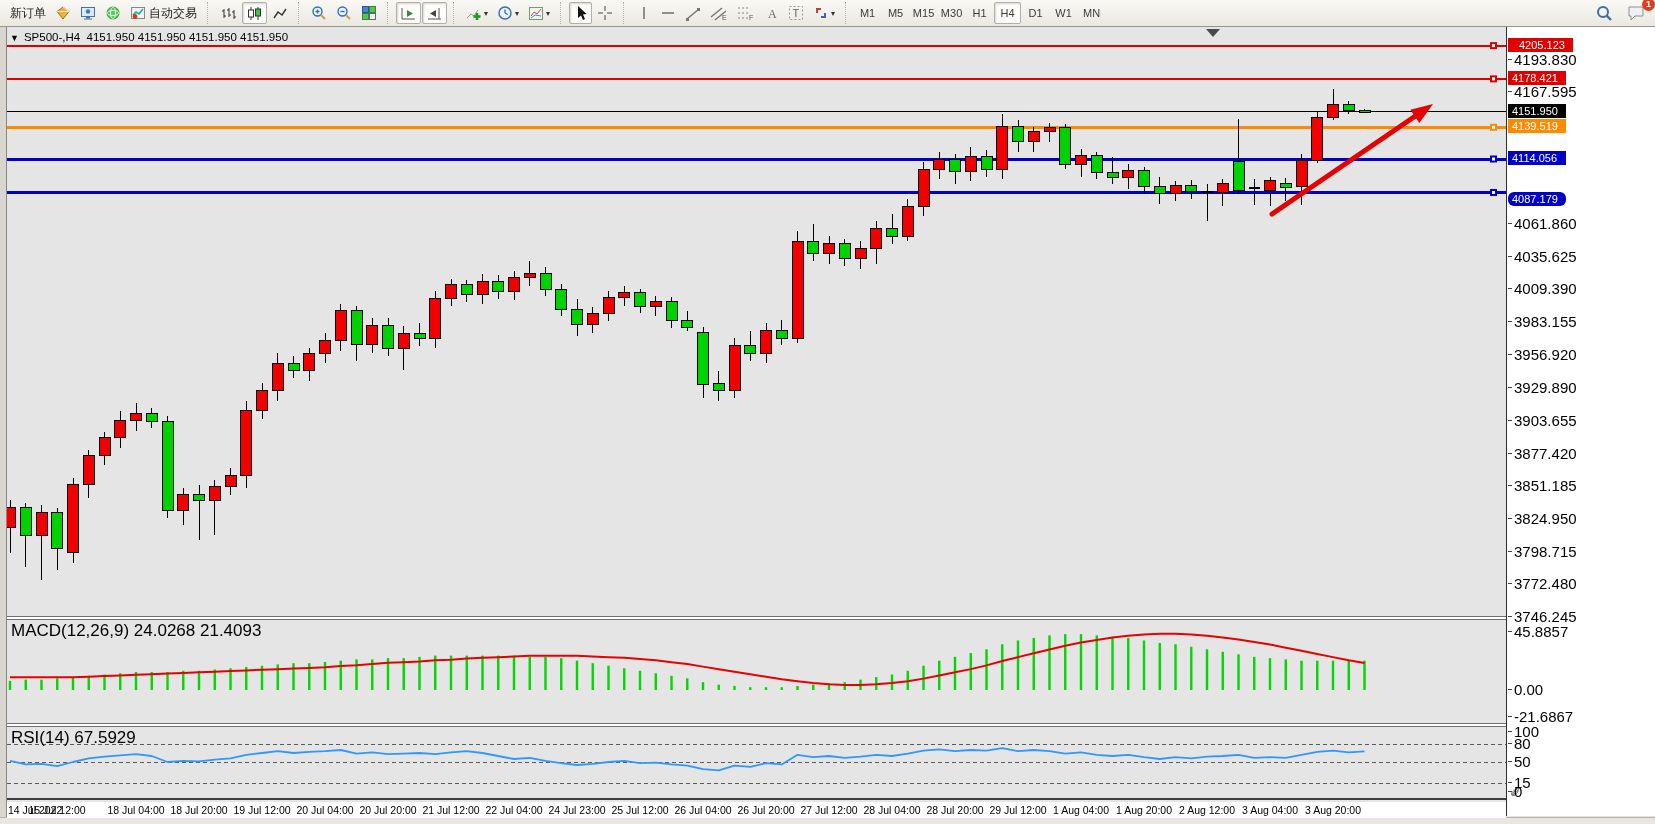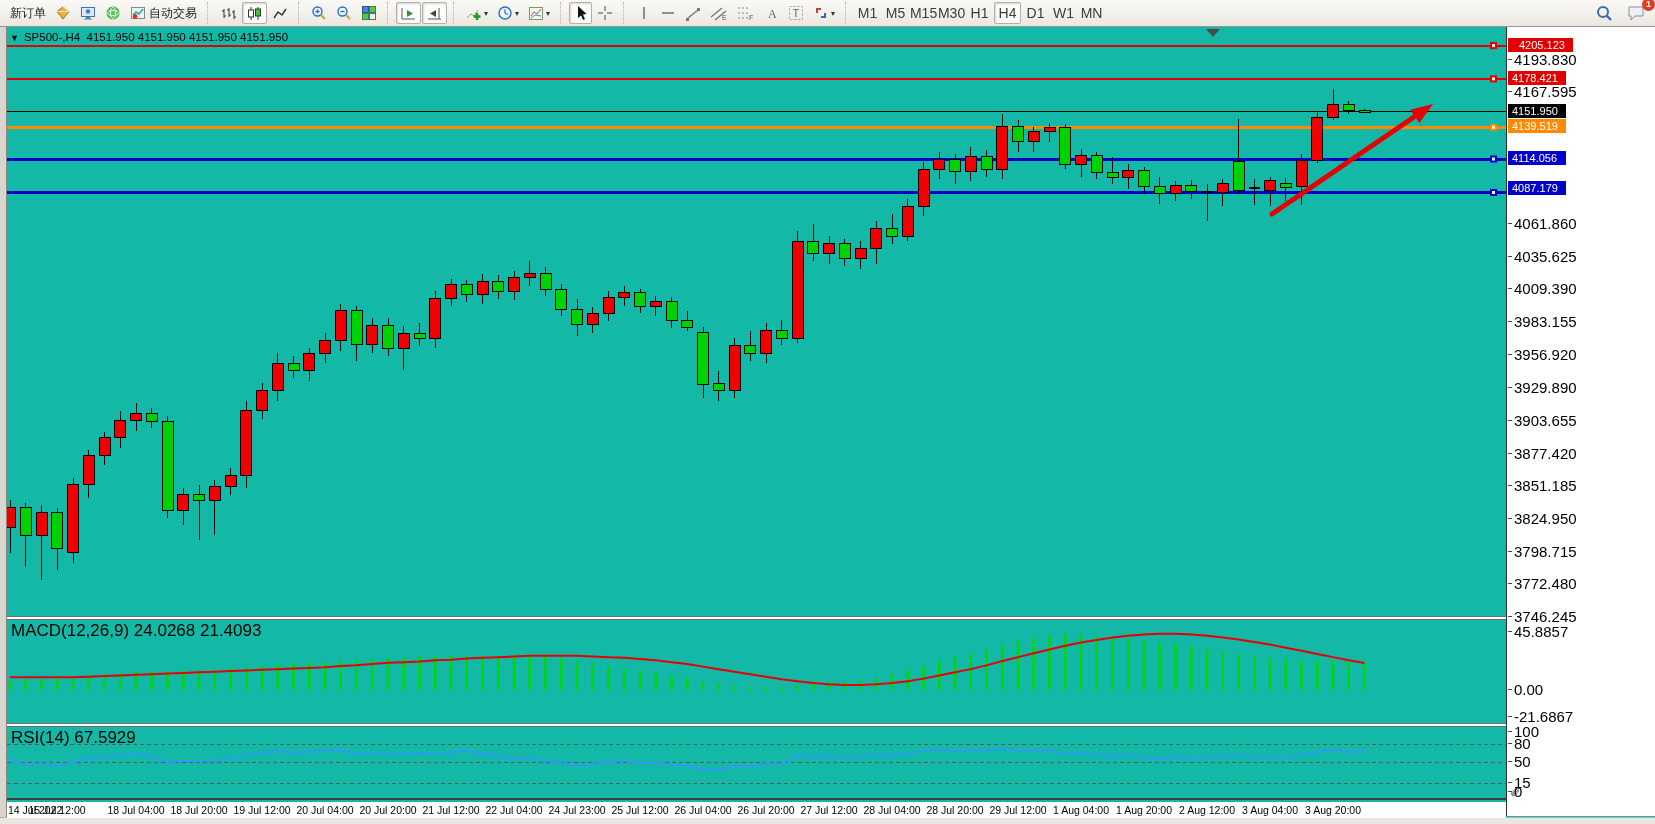--- a/index.html
+++ b/index.html
@@ -10,27 +10,27 @@
   
   #toolbar{position:absolute;left:0;top:0;width:1655px;height:27px;
            display:flex;align-items:center;gap:1px;padding-left:3px;box-sizing:border-box;
            background:linear-gradient(#faf9f6,#ebe8e1);border-bottom:1px solid #98958d;}
   .tbtn{height:22px;min-width:23px;display:flex;align-items:center;justify-content:center;
         border:1px solid transparent;border-radius:2px;font-size:12px;color:#222;padding:0 3px;box-sizing:border-box;}
   .tbtn.pressed{background:#fdfdfc;border-color:#b3b0a8;box-shadow:inset 1px 1px 2px #d9d6cd;}
   .tbtn svg{display:block;}
   .tsep{width:4px;height:22px;border-left:1px dotted #b3b0a6;margin:0 3px 0 5px;}
   .caret{font-size:8px;color:#333;margin-left:2px;}
-  .tf{width:27px;text-align:center;font-size:14px;color:#3c3c3c;padding:0 1px;}
+  .tf{width:27px;text-align:center;font-size:11px;color:#3c3c3c;padding:0 1px;}
   #tb-right{margin-left:auto;display:flex;align-items:center;margin-right:6px;gap:6px;}
   #chat-badge{position:absolute;top:-5px;right:-7px;background:#e03c1e;color:#fff;border-radius:8px;
               min-width:13px;height:13px;font-size:9px;line-height:13px;text-align:center;font-weight:bold;}
 
   
-  #chartwrap{position:absolute;left:0;top:27px;width:1655px;height:797px;background:#14b8a6;}
+  #chartwrap{position:absolute;left:0;top:27px;width:1655px;height:797px;background:#e5e5e5;}
   #leftstrip{position:absolute;left:0;top:0;width:7px;height:797px;background:#d9d6cf;
              border-right:1px solid #8a877f;box-sizing:border-box;}
   #chartsvg{position:absolute;left:7px;top:1px;z-index:2;}
   .pane-sep{position:absolute;left:7px;width:1499px;height:4px;background:#fff;
             border-top:1px solid #6f6f6f;border-bottom:1px solid #6f6f6f;box-sizing:border-box;z-index:1;}
   #time-sep{position:absolute;left:7px;width:1499px;height:2px;border-top:2px solid #3d3d3d;z-index:1;}
   #title-row{position:absolute;left:10px;top:4px;z-index:4;font-size:11.5px;color:#000;white-space:nowrap;}
   #title-row .tr-caret{font-size:9px;margin-right:5px;}
   #macd-label,#rsi-label{position:absolute;left:11px;z-index:4;font-size:17px;color:#000;white-space:nowrap;}
   #macd-label{top:594px;}
@@ -676,21 +676,21 @@
         <div class="atick" style="top: 453.329px;">3851.185</div>
         <div class="atick" style="top: 485.997px;">3824.950</div>
         <div class="atick" style="top: 518.664px;">3798.715</div>
         <div class="atick" style="top: 551.332px;">3772.480</div>
         <div class="atick" style="top: 584px;">3746.245</div>
         <div class="abadge badge-red" style="top: 10.6051px; padding-left: 11px;">4205.123</div>
         <div class="abadge badge-red" style="top: 43.8544px;">4178.421</div>
         <div class="abadge badge-black" style="top: 76.8161px;">4151.950</div>
         <div class="abadge badge-orange" style="top: 92.2952px;">4139.519</div>
         <div class="abadge badge-blue" style="top: 124.002px;">4114.056</div>
-        <div class="abadge badge-blue" style="top: 154px;">4087.179</div>
+        <div class="abadge badge-blue" style="top: 165px; border-radius: 6px;">4087.179</div>
         <div class="atick" style="top: 599px;">45.8857</div>
         <div class="atick" style="top: 657px;">0.00</div>
         <div class="atick" style="top: 684.412px;">-21.6867</div>
         <div class="atick" style="top: 699px;">100</div>
         <div class="atick" style="top: 711px;">80</div>
         <div class="atick" style="top: 729px;">50</div>
         <div class="atick" style="top: 750px;">15</div>
         <div class="atick" style="top: 759px;">0</div>
       </div>
     <div id="timeaxis">

